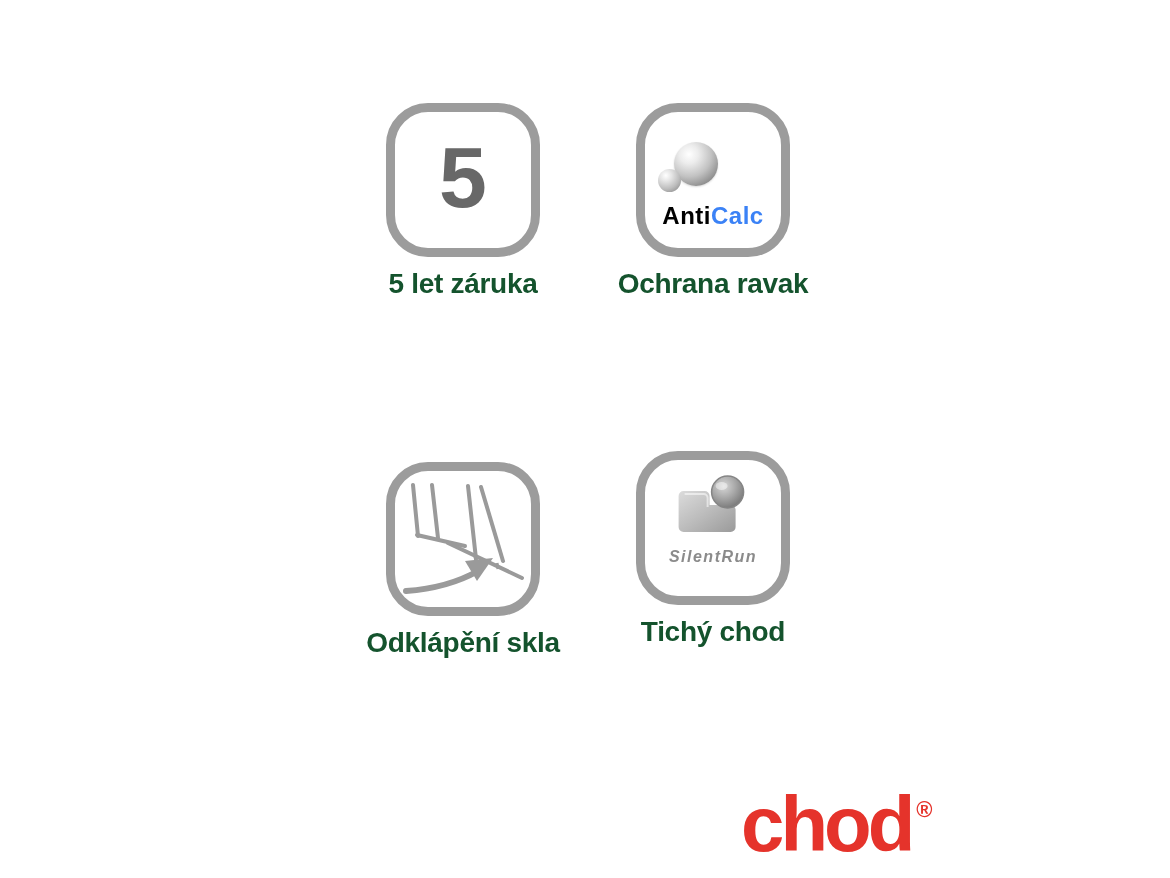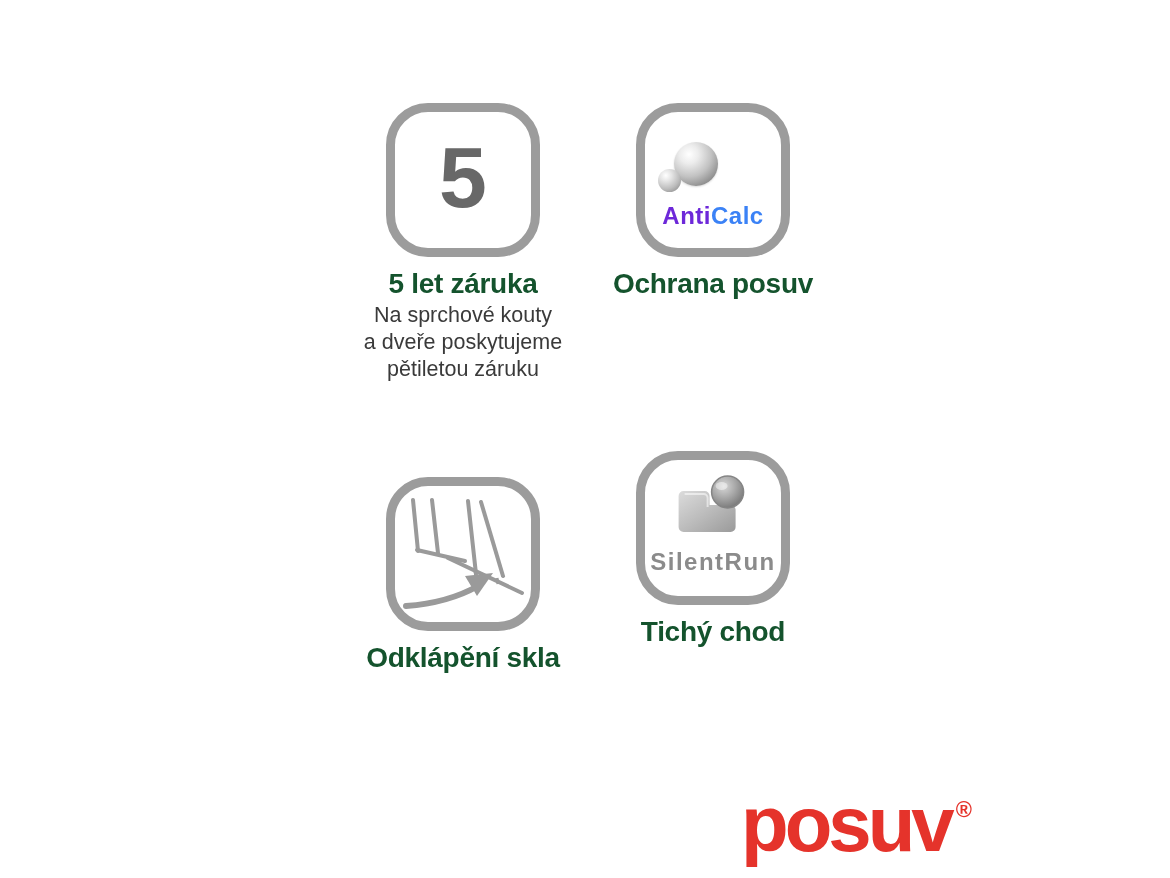--- a/index.html
+++ b/index.html
@@ -8,21 +8,21 @@
     font-family:"Liberation Sans", sans-serif;
     position:relative; overflow:hidden;
   }
   .cell {
     position:absolute; width:250px;
     display:flex; flex-direction:column; align-items:center;
     text-align:center;
   }
   #cell-0 { left:338px; top:103px; }
   #cell-1 { left:588px; top:103px; }
-  #cell-2 { left:338px; top:477px; }
+  #cell-2 { left:338px; top:462px; }
   #cell-3 { left:588px; top:451px; }
 
   .badge {
     width:136px; height:136px;
     border:9px solid #9c9c9c; border-radius:42px;
     background:#ffffff; position:relative; flex:0 0 auto;
   }
   .title {
     margin:12px 0 0 0; font-size:28px; line-height:30px;
     font-weight:bold; color:#14532d; letter-spacing:-0.3px;
@@ -46,31 +46,31 @@
     box-shadow:0 1px 2px rgba(0,0,0,0.15);
   }
   .bubble-small {
     left:13px; top:57px; width:23px; height:23px;
     background:radial-gradient(circle at 34% 28%, #ffffff 0%, #e6e6e6 25%, #bdbdbd 60%, #969696 85%, #a8a8a8 100%);
   }
   .anticalc-label {
     position:absolute; left:0; right:0; top:90px;
     font-size:24px; font-weight:bold; letter-spacing:0.5px;
   }
-  .anticalc-dark  { color:#6d28d9; }
+  .anticalc-dark  { color:#000000; }
   .anticalc-light { color:#3b82f6; }
 
   
   .tilt-svg { position:absolute; left:1px; top:1px; }
 
   
   .silent-svg { position:absolute; left:50%; top:15px; transform:translateX(-53%); }
   .silent-label {
     position:absolute; left:0; right:0; top:88px;
-    font-size:24px; font-weight:bold; letter-spacing:1.5px; color:#8b8b8b;
+    font-size:16px; font-weight:bold; letter-spacing:1.5px; color:#8b8b8b;font-style:italic;
   }
 
   
   .logo {
     position:absolute; left:741px; top:785px;
     font-size:78px; font-weight:bold; letter-spacing:-4px;
     color:#e5332b; line-height:1; white-space:nowrap;
   }
   .logo sup {
     font-size:22px; letter-spacing:0; vertical-align:34px; margin-left:5px;
@@ -79,34 +79,31 @@
 </head>
 <body>
 
 <main>
 
   <section class="cell" id="cell-0">
     <div class="badge">
       <span class="digit">5</span>
     </div>
     <h2 class="title">5 let záruka</h2>
-    <p class="desc">Na sprchové kouty
-a dveře poskytujeme
-pětiletou záruku</p>
   </section>
 
   <section class="cell" id="cell-1">
     <div class="badge">
       <span class="bubble bubble-big"></span>
       <span class="bubble bubble-small"></span>
       <div class="anticalc-label">
         <span class="anticalc-dark">Anti</span><span class="anticalc-light">Calc</span>
       </div>
     </div>
-    <h2 class="title">Ochrana posuv</h2>
+    <h2 class="title">Ochrana ravak</h2>
   </section>
 
   <section class="cell" id="cell-2">
     <div class="badge">
       <svg class="tilt-svg" width="134" height="134" viewBox="0 0 134 134">
         <g stroke="#9a9a9a" stroke-width="4" fill="none" stroke-linecap="round">
           <path d="M17,13 L22,64"></path>
           <path d="M21,63 L69,74"></path>
           <path d="M36,13 L42,66"></path>
           <path d="M72,14 L80,87"></path>
@@ -144,16 +141,16 @@
         <path d="M14,19 h19 a4,4 0 0 1 4,4 v9" fill="none" stroke="rgba(255,255,255,0.55)" stroke-width="2"></path>
         <circle cx="57" cy="17" r="16" fill="url(#wheelGrad)" stroke="#858585" stroke-width="1.5"></circle>
         <ellipse cx="51" cy="11" rx="6" ry="4" fill="rgba(255,255,255,0.45)"></ellipse>
       </svg>
       <div class="silent-label">SilentRun</div>
     </div>
     <h2 class="title">Tichý chod</h2>
   </section>
 
   <div class="logo">
-    <span>posuv</span><sup>®</sup>
+    <span>chod</span><sup>®</sup>
   </div>
 
 </main>
 
 </body></html>

